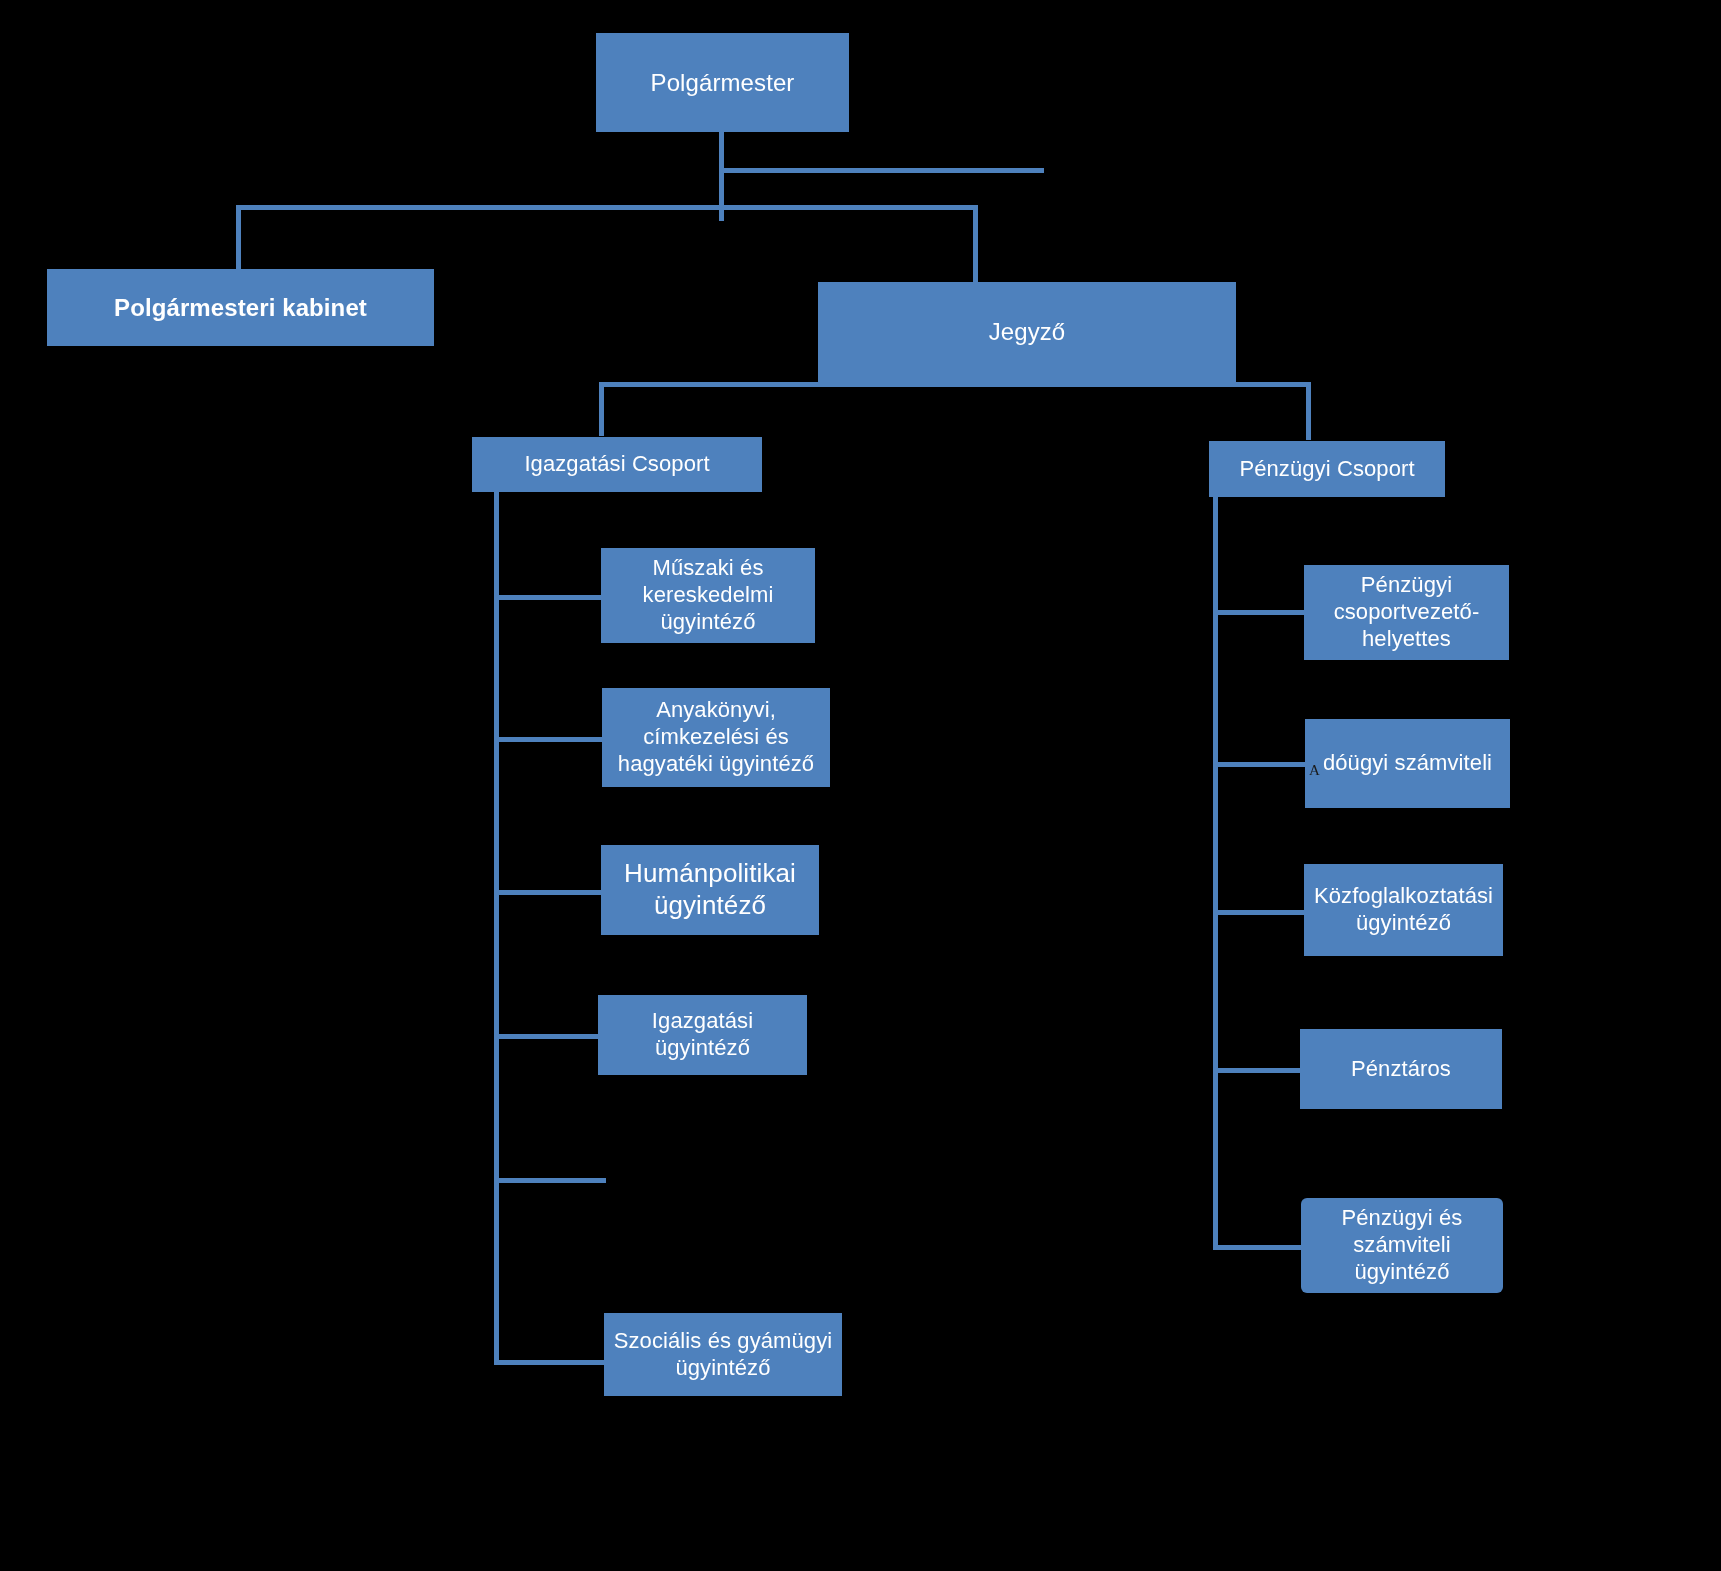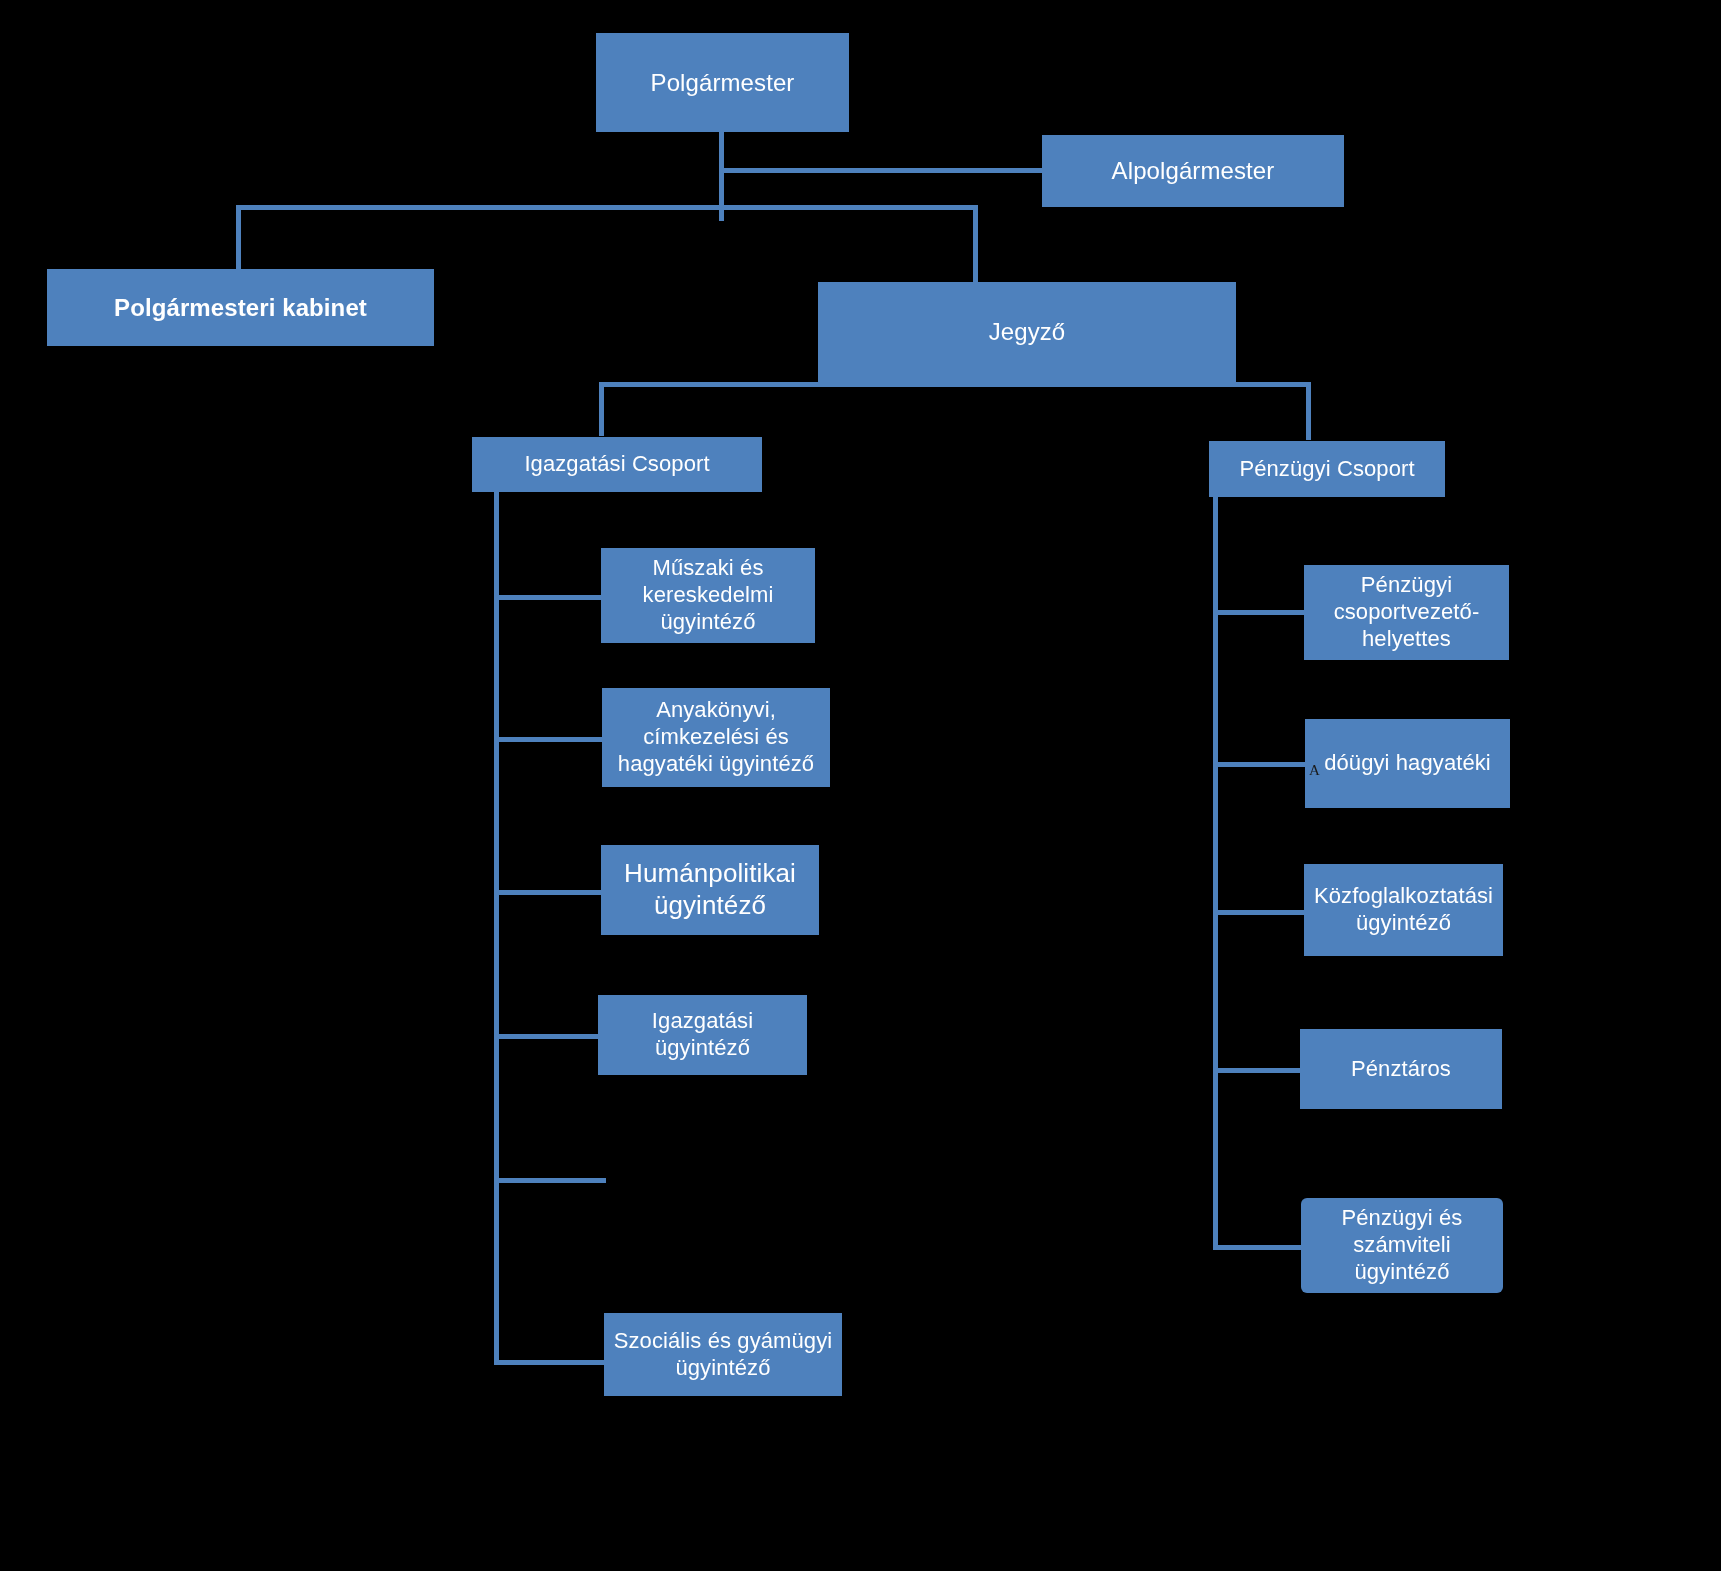--- a/index.html
+++ b/index.html
@@ -79,21 +79,20 @@
 
   <div class="conn conn-v" style="left:1213px; top:495px; height:755px;"></div>
   <div class="conn conn-h" style="left:1213px; top:610px; width:95px;"></div>
   <div class="conn conn-h" style="left:1213px; top:762px; width:95px;"></div>
   <div class="conn conn-h" style="left:1213px; top:910px; width:95px;"></div>
   <div class="conn conn-h" style="left:1213px; top:1068px; width:95px;"></div>
   <div class="conn conn-h" style="left:1213px; top:1245px; width:95px;"></div>
 
   <div class="node" style="left:596px; top:33px; width:253px; height:99px; font-size:24px;">Polgármester</div>
 
-  <div class="node" style="left:1042px; top:135px; width:302px; height:72px; font-size:24px;">Alpolgármester</div>
 
   <div class="node" style="left:47px; top:269px; width:387px; height:77px; font-size:24px; font-weight:700;">Polgármesteri kabinet</div>
 
   <div class="node" style="left:818px; top:282px; width:418px; height:100px; font-size:24px;">Jegyző</div>
 
   <div class="node" style="left:472px; top:437px; width:290px; height:55px; font-size:22px;">Igazgatási Csoport</div>
 
   <div class="node" style="left:1193px; top:441px; width:236px; height:56px; font-size:22px;margin-left:16px;">Pénzügyi Csoport</div>
 
   <div class="node" style="left:601px; top:548px; width:214px; height:95px; font-size:22px;">Műszaki és
@@ -113,21 +112,21 @@
 
   <div class="node" style="left:604px; top:1313px; width:238px; height:83px; font-size:22px;">Szociális és gyámügyi
 ügyintéző</div>
 
   <div class="node" style="left:1304px; top:565px; width:205px; height:95px; font-size:22px;">Pénzügyi
 csoportvezető-
 helyettes</div>
 
   <div class="node" style="left:1305px; top:719px; width:205px; height:89px; font-size:22px;">
     <span class="glyph-prefix" style="left:4px; top:44px;">A</span>
-    <span>dóügyi hagyatéki</span>
+    <span>dóügyi számviteli</span>
   </div>
 
   <div class="node" style="left:1304px; top:864px; width:199px; height:92px; font-size:22px;">Közfoglalkoztatási
 ügyintéző</div>
 
   <div class="node" style="left:1300px; top:1029px; width:202px; height:80px; font-size:22px;">Pénztáros</div>
 
   <div class="node" style="left:1301px; top:1198px; width:202px; height:95px; font-size:22px;border-radius:6px;">Pénzügyi és
 számviteli
 ügyintéző</div>

